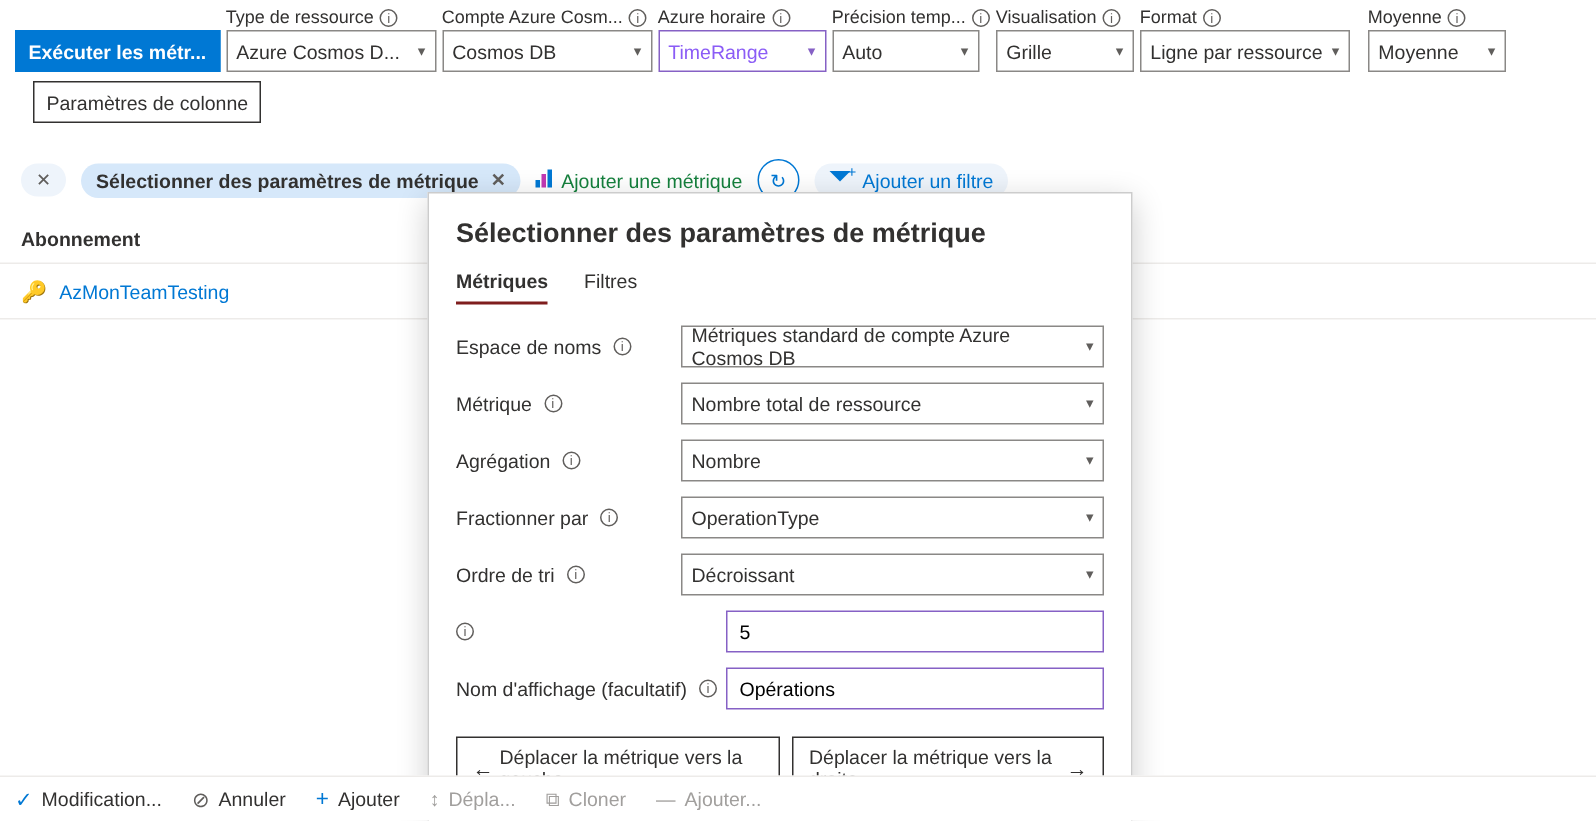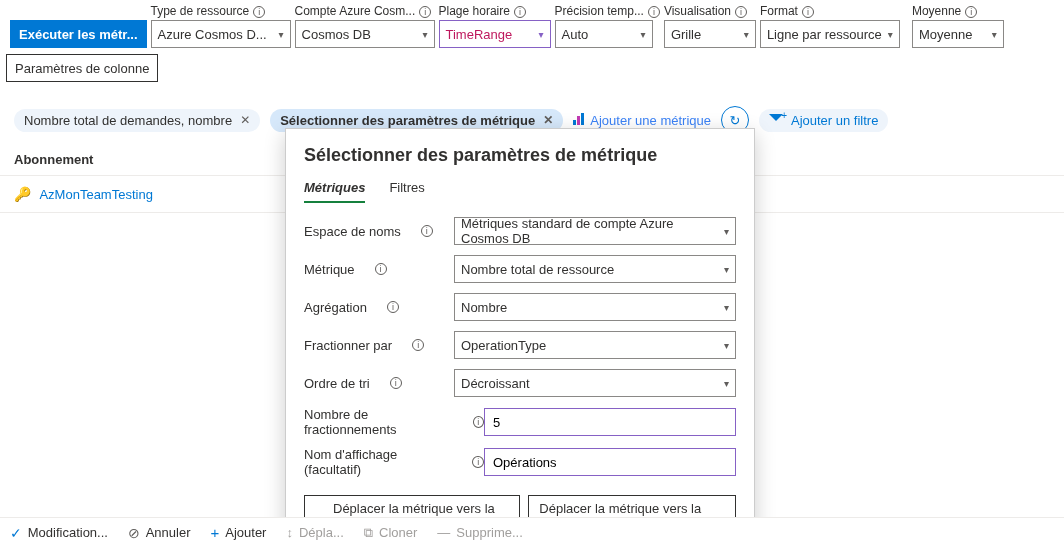--- a/index.html
+++ b/index.html
@@ -75,21 +75,21 @@
     border: 1px solid #323130;
     background: #fff;
     padding: 4px 8px;
     height: 28px;
     display: flex;
     align-items: center;
     font-size: 13px;
     cursor: pointer;
   }
   .second-row {
-    padding: 6px 6px;
+    padding: 6px 22px;
   }
   .pills-row {
     display: flex;
     gap: 10px;
     align-items: center;
     padding: 18px 14px 10px 14px;
   }
   .pill {
     background: #eef4fb;
     border-radius: 14px;
@@ -114,21 +114,21 @@
     border: 1px solid #0078d4;
     border-radius: 50%;
     display: flex;
     align-items: center;
     justify-content: center;
     color: #0078d4;
     font-size: 13px;
     cursor: pointer;
   }
   .link-btn {
-    color: #3b82f6;
+    color: #15803d;
     display: flex;
     align-items: flex-start;
     gap: 6px;
     font-size: 13px;
     cursor: pointer;
   }
   .bar-icon {
     display: inline-flex;
     gap: 1px;
     align-items: flex-end;
@@ -177,34 +177,33 @@
     margin-bottom: 14px;
   }
   .tab {
     padding-bottom: 6px;
     font-size: 13px;
     cursor: pointer;
     color: #323130;
   }
   .tab.active {
     font-weight: 600;
-    border-bottom: 2px solid #15803d;
-    font-style: italic;
+    border-bottom: 2px solid #7f1d1d;
   }
   .form-row {
     display: flex;
     align-items: center;
     margin-bottom: 10px;
   }
   .form-label {
     width: 150px;
     font-size: 13px;
     display: flex;
     align-items: center;
-    gap: 20px;
+    gap: 8px;
   }
   .form-field {
     flex: 1;
   }
   .form-field .dd, .form-field input {
     width: 100%;
   }
   .form-field input {
     border: 1px solid #8661c5;
     padding: 4px 8px;
@@ -299,25 +298,25 @@
       <span class="info-icon">i</span>
     </div>
     <div class="dd" style="width:140px;gap:16px;">
       <span>Cosmos DB</span>
       <span class="chev">▾</span>
     </div>
   </div>
 
   <div class="col">
     <div class="col-label">
-      <span>Plage horaire</span>
+      <span>Azure horaire</span>
       <span class="info-icon">i</span>
     </div>
     <div class="dd purple" style="width:112px;">
-      <span style="color:#be185d;">TimeRange</span>
+      <span style="color:#8b5cf6;">TimeRange</span>
       <span class="chev" style="color:#8661c5;">▾</span>
     </div>
   </div>
 
   <div class="col">
     <div class="col-label">
       <span>Précision temp...</span>
       <span class="info-icon">i</span>
     </div>
     <div class="dd" style="width:98px;">
@@ -359,21 +358,20 @@
     </div>
   </div>
 </div>
 
 <div class="second-row">
   <div class="btn-outline" style="display:inline-flex;">Paramètres de colonne</div>
 </div>
 
 <div class="pills-row">
   <div class="pill">
-    <span>Nombre total de demandes, nombre</span>
     <span class="x">✕</span>
   </div>
   <div class="pill sel">
     <span>Sélectionner des paramètres de métrique</span>
     <span class="x">✕</span>
   </div>
   <div class="link-btn">
     <span class="bar-icon">
         <span class="b1"></span>
         <span class="b2"></span>
@@ -464,21 +462,20 @@
     <div class="form-field">
       <div class="dd">
         <span>Décroissant</span>
         <span class="chev">▾</span>
       </div>
     </div>
   </div>
 
   <div class="form-row">
     <div class="form-label" style="width:180px;">
-      <span>Nombre de fractionnements</span>
       <span class="info-icon">i</span>
     </div>
     <div class="form-field">
       <input value="5" style="">
     </div>
   </div>
 
   <div class="form-row">
     <div class="form-label" style="width:180px;">
       <span>Nom d'affichage (facultatif)</span>
@@ -517,15 +514,15 @@
   <div class="f-item faded">
     <span>↕</span>
     <span>Dépla...</span>
   </div>
   <div class="f-item faded">
     <span>⧉</span>
     <span>Cloner</span>
   </div>
   <div class="f-item faded">
     <span>—</span>
-    <span>Supprime...</span>
+    <span>Ajouter...</span>
   </div>
 </div>
 
 </body></html>

